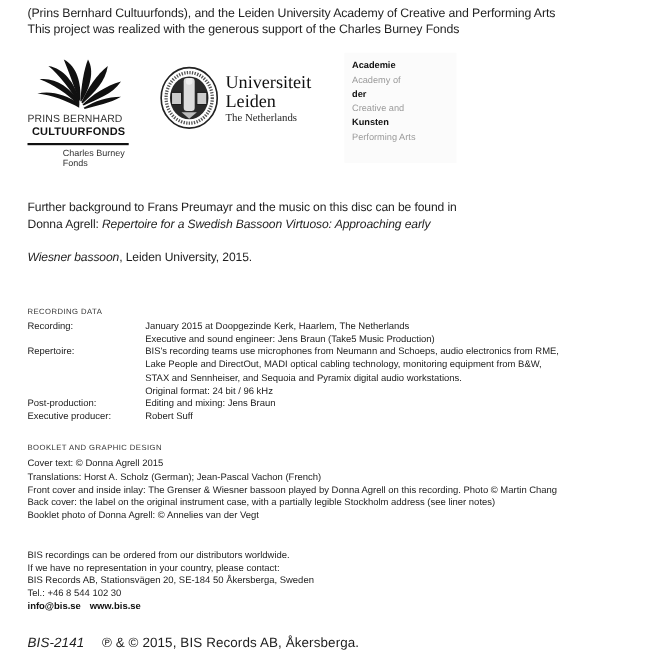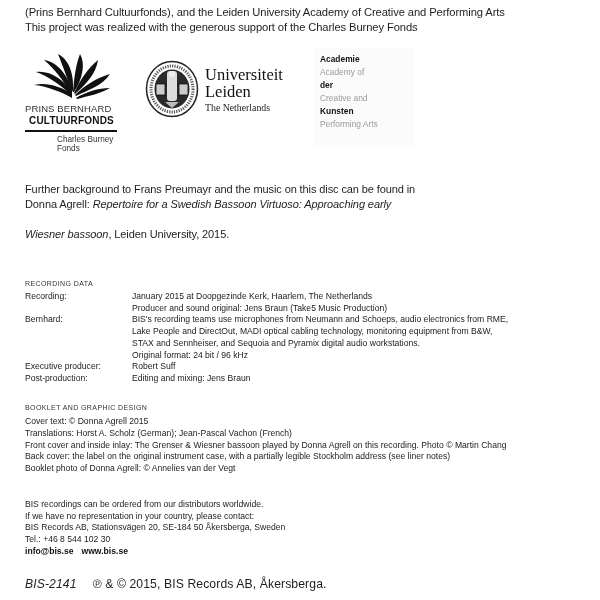--- a/index.html
+++ b/index.html
@@ -108,42 +108,42 @@
     <i>Wiesner bassoon</i><span>, Leiden University, 2015.</span>
   </div>
 </div>
 
 <div class="abs sec-head rec-head">Recording Data</div>
 <div class="abs rec-table">
   <div class="row">
     <div class="lbl">Recording:</div>
     <div class="val">
       <div>January 2015 at Doopgezinde Kerk, Haarlem, The Netherlands</div>
-      <div>Producer and sound original: Jens Braun (Take5 Music Production)</div>
+      <div>Executive and sound engineer: Jens Braun (Take5 Music Production)</div>
     </div>
   </div>
   <div class="row">
-    <div class="lbl">Bernhard:</div>
+    <div class="lbl">Repertoire:</div>
     <div class="val">
       <div>BIS's recording teams use microphones from Neumann and Schoeps, audio electronics from RME,</div>
       <div>Lake People and DirectOut, MADI optical cabling technology, monitoring equipment from B&amp;W,</div>
       <div>STAX and Sennheiser, and Sequoia and Pyramix digital audio workstations.</div>
       <div>Original format: 24 bit / 96 kHz</div>
     </div>
   </div>
   <div class="row">
+    <div class="lbl">Post-production:</div>
+    <div class="val">
+      <div>Editing and mixing: Jens Braun</div>
+    </div>
+  </div>
+  <div class="row">
     <div class="lbl">Executive producer:</div>
     <div class="val">
       <div>Robert Suff</div>
-    </div>
-  </div>
-  <div class="row">
-    <div class="lbl">Post-production:</div>
-    <div class="val">
-      <div>Editing and mixing: Jens Braun</div>
     </div>
   </div>
 </div>
 
 <div class="abs sec-head bk-head">Booklet and Graphic Design</div>
 <div class="abs bk-lines">
   <div>Cover text: © Donna Agrell 2015</div>
   <div>Translations: Horst A. Scholz (German); Jean-Pascal Vachon (French)</div>
   <div>Front cover and inside inlay: The Grenser &amp; Wiesner bassoon played by Donna Agrell on this recording. Photo © Martin Chang</div>
   <div>Back cover: the label on the original instrument case, with a partially legible Stockholm address (see liner notes)</div>

